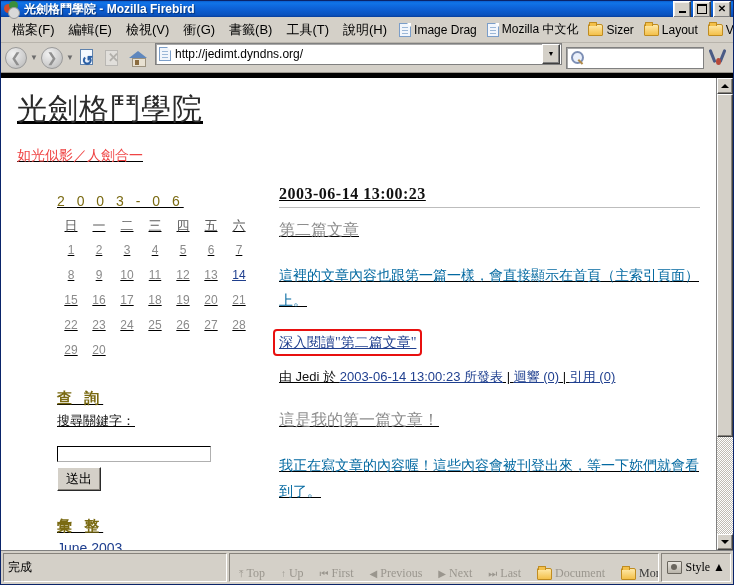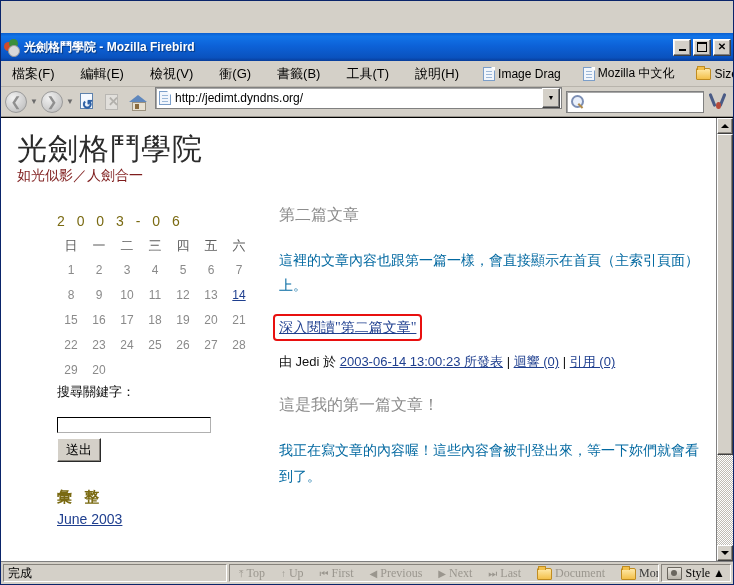--- a/index.html
+++ b/index.html
@@ -18,26 +18,25 @@
     position: absolute; left:0; top:0;
     width: 734px; height: 585px;
     box-sizing: border-box;
     border: 1px solid #0a246a;
     background: #d4d0c8;
     display: flex; flex-direction: column;
   }
 
   
   #titlebar {
-    height: 28px;
+    height: 16px;
     background: linear-gradient(to bottom,#0a5fd0 0%,#1174e8 12%,#0d62d8 45%,#0a52be 88%,#083d9a 100%);
     display: flex; align-items: center;
     padding: 0 2px 0 3px;
     flex: none;
-    margin-top: 32px;
   }
   #titlebar .tbicon {
     width: 16px; height: 16px; margin-right: 4px;
     position: relative; flex: none;
   }
   #titlebar .tbicon .b1,#titlebar .tbicon .b2,#titlebar .tbicon .b3 {
     position:absolute; border-radius:50%;
   }
   #titlebar .tbicon .b1{ left:0; top:3px; width:9px;height:9px; background:#d14b2a; }
   #titlebar .tbicon .b2{ left:5px; top:0px; width:9px;height:9px; background:#3b8f3b; }
@@ -64,21 +63,20 @@
 
   
   #menubar {
     height: 25px; flex:none;
     background:#d4d0c8;
     border-bottom: 1px solid #b8b4ac;
     display:flex; align-items:center;
     padding-left: 4px;
     overflow:hidden;
     white-space:nowrap;
-    gap:12px;
   }
   .menuitem {
     font-size: 13px; color:#000;
     padding: 3px 7px;
     font-family:"Liberation Sans", sans-serif;
     white-space:nowrap;
   }
   .bkitem {
     display:flex;align-items:center;gap:3px;
     font-size:12px;color:#000;padding:3px 5px;white-space:nowrap;
@@ -212,41 +210,42 @@
     position:absolute;width:3px;height:14px;background:#4a5b86;border-radius:2px;
   }
   .ic-bird .w1{left:3px;top:1px;transform:rotate(-22deg);}
   .ic-bird .w2{left:13px;top:1px;transform:rotate(22deg);}
   .ic-bird .bd{position:absolute;left:8px;top:10px;width:5px;height:7px;background:#b64a3a;border-radius:50%;}
 
   
   #contentwrap{
     flex:1; display:flex; min-height:0;
     background:#ffffff;
-    border-top:1px solid #000000;
+    border-top:5px solid #000000;
     border-bottom:1px solid #808080;
+    text-decoration:underline;
   }
   #page{
     flex:1; background:#ffffff; overflow:hidden; position:relative;
     padding: 0;
   }
   #pageinner{ padding: 8px 0 0 0; }
 
   
   #site-header{ padding: 6px 0 10px 16px; }
   #site-title{
     font-family:"Liberation Serif", serif;
     font-size:30px; color:#2b2b2b; line-height:1.15;
     letter-spacing:1px;
     font-weight:normal;
     margin:0;
   }
   #site-sub{
     font-family:"Liberation Serif", serif;
-    font-size:14px;color:#7f1d1d;margin-top:0;
+    font-size:14px;color:#ef4444;margin-top:20px;
   }
 
   #columns{ display:flex; align-items:flex-start;padding-left:38px; }
   #sidebar{ width:222px; flex:none; padding: 18px 0 0 18px; box-sizing:border-box; }
   #main{ flex:1; padding: 10px 16px 0 18px; box-sizing:border-box; min-width:0; }
 
   
   #cal-title{
     color:#7a6a12; font-size:14px; letter-spacing:4px;
     font-family:"Liberation Sans",sans-serif;
@@ -351,21 +350,21 @@
   #sb-thumb{
     position:absolute;left:0;right:0;top:0;height:78%;
     background:#d4d0c8;
     border:1px solid #ffffff;border-right-color:#404040;border-bottom-color:#404040;
     box-shadow: inset -1px -1px 0 #87837c;
     box-sizing:border-box;
   }
 
   
   #statusbar{
-    height:22px;flex:none;background:#d4d0c8;
+    height:33px;flex:none;background:#d4d0c8;
     display:flex;align-items:stretch;padding:2px 2px;gap:2px;
     box-sizing:border-box;
   }
   .sb-panel{
     border:1px solid #87837c; border-right-color:#ffffff;border-bottom-color:#ffffff;
     box-sizing:border-box;display:flex;align-items:center;
     padding:0 4px;
   }
   #status-text{ width:224px; flex:none; font-size:12px;color:#000; }
   #status-nav{ flex:1; display:flex;align-items:flex-end;gap:6px; overflow:hidden;}
@@ -579,31 +578,33 @@
                   <td>20</td>
                   <td></td>
                   <td></td>
                   <td></td>
                   <td></td>
                   <td></td>
                 </tr>
               </tbody>
             </table>
 
+            <div class="sec-head">查 詢</div>
             <div class="sec-label">搜尋關鍵字：</div>
             <input id="search-input" type="text" value="" style="">
             <button id="search-submit">送出</button>
 
             <div class="sec-head">彙 整</div>
             <a id="archive-link" href="#">June 2003</a>
           </div>
 
           <div id="main">
 
             <div class="entry">
+              <div class="entry-date">2003-06-14 13:00:23</div>
               <div class="entry-title">第二篇文章</div>
               <div class="entry-body">這裡的文章內容也跟第一篇一樣，會直接顯示在首頁（主索引頁面）上。</div>
               <div class="more-wrap">
                 <a class="more-link" href="#">深入閱讀"第二篇文章"</a>
                 <span class="highlight-box"></span>
               </div>
               <div class="entry-foot">
                 <span>由 Jedi 於 </span><a href="#">2003-06-14 13:00:23 所發表</a><span> | </span><a href="#">迴響 (0)</a><span> | </span><a href="#">引用 (0)</a>
               </div>
             </div>

